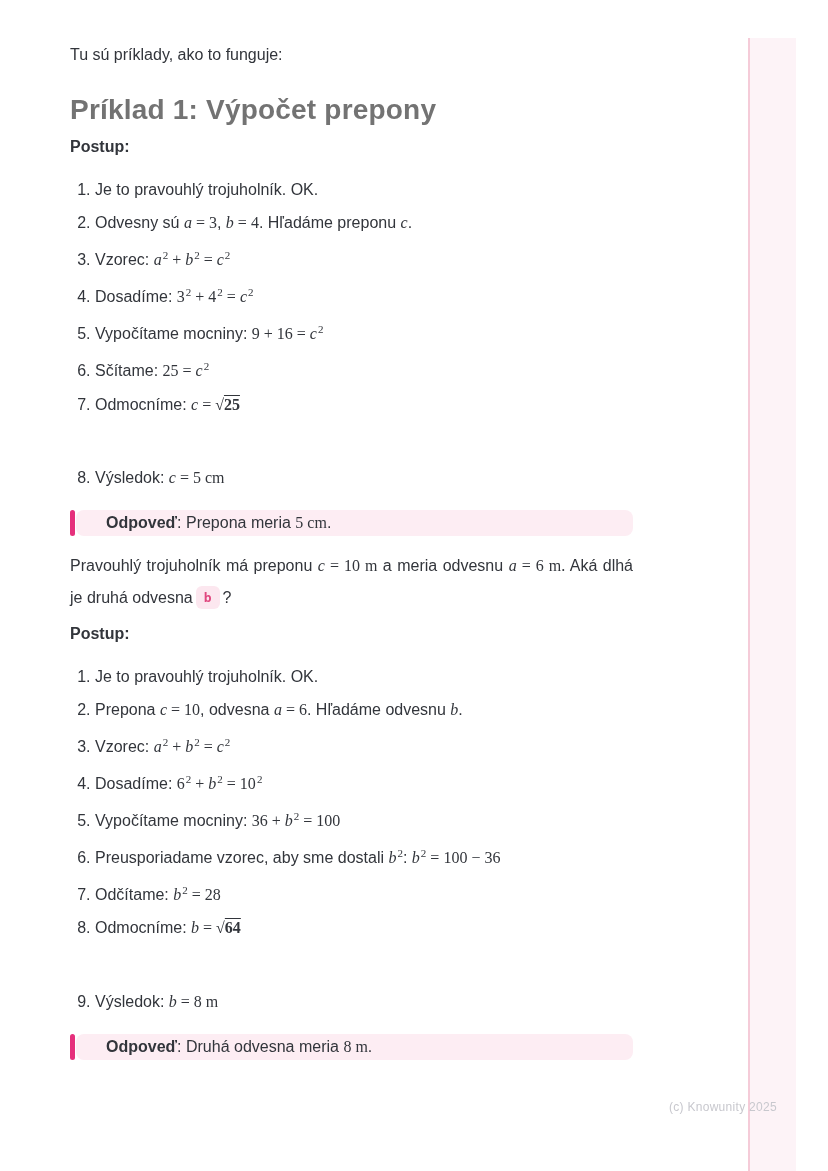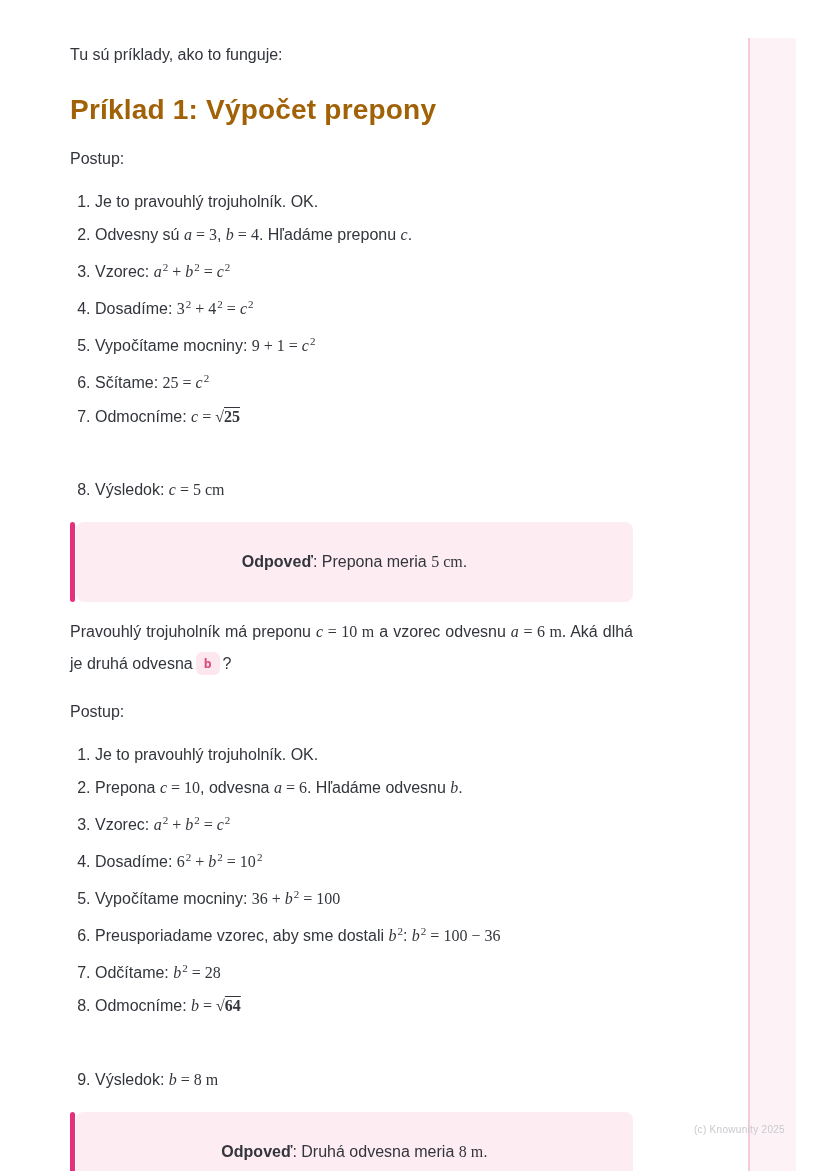--- a/index.html
+++ b/index.html
@@ -22,33 +22,33 @@
     background: #f5cbd8; pointer-events: none;
   }
 
   .content { position: absolute; left: 70px; top: 0; width: 563px; }
 
   .intro { margin: 0; padding-top: 43px; font-size: 16px; line-height: 1.5; }
 
   h2.example-title {
     margin: 26px 0 0 0;
     font-size: 28px; line-height: 34px; font-weight: 700;
-    color: #a16207;
+    color: #737373;
     letter-spacing: 0.2px;
   }
 
   p.problem {
     margin: 14px 0 0 0;
     font-size: 16px; line-height: 32px;
     text-align: justify;
   }
 
   p.steps-label {
-    margin: 20px 0 0 0;
-    font-size: 16px; line-height: 1.5; font-weight: 400;
+    margin: 8px 0 0 0;
+    font-size: 16px; line-height: 1.5; font-weight: 700;
   }
 
   ol.steps {
     margin: 18px 0 0 0;
     padding-left: 25px;
     font-size: 16px;
   }
   ol.steps li { line-height: 25.6px; margin-bottom: 7.5px; }
   ol.steps li:last-child { margin-bottom: 0; margin-top: 48px; }
 
@@ -72,29 +72,28 @@
   }
 
   .callout { display: flex; margin-top: 19px; }
   .callout-bar {
     width: 5px; border-radius: 3px; background: #e5307c; flex: none;
   }
   .callout-box {
     flex: 1; margin-left: 1px;
     background: #fdedf3;
     border-radius: 8px;
-    padding: 29px 30px;
-    text-align: center;
+    padding: 2px 30px;
   }
   .callout-box p { margin: 0; font-size: 16px; line-height: 22px; }
   .callout-box strong { font-weight: 700; }
 
   .watermark {
-    position: absolute; top: 1100px; right: 43px;
-    font-size: 10px; color: #c8c8ce; letter-spacing: 0.3px; margin-top: 24px;
+    position: absolute; top: 1100px; right: 51px;
+    font-size: 12px; color: #c8c8ce; letter-spacing: 0.3px;
   }
 </style>
 </head>
 <body>
 
 <div class="page">
 
   <div class="edge-wash"></div>
   <div class="edge-line"></div>
 
@@ -105,35 +104,35 @@
     <h2 class="example-title">Príklad 1: Výpočet prepony</h2>
 
 
     <p class="steps-label">Postup:</p>
 
     <ol class="steps">
         <li><span class="seg-text">Je to pravouhlý trojuholník. OK.</span></li>
         <li><span class="seg-text">Odvesny sú </span><span class="seg-var">a</span><span class="seg-math"> = 3</span><span class="seg-text">, </span><span class="seg-var">b</span><span class="seg-math"> = 4</span><span class="seg-text">. Hľadáme preponu </span><span class="seg-var">c</span><span class="seg-text">.</span></li>
         <li><span class="seg-text">Vzorec: </span><span class="seg-var">a</span><span class="seg-sup">2</span><span class="seg-math"> + </span><span class="seg-var">b</span><span class="seg-sup">2</span><span class="seg-math"> = </span><span class="seg-var">c</span><span class="seg-sup">2</span></li>
         <li><span class="seg-text">Dosadíme: </span><span class="seg-math">3</span><span class="seg-sup">2</span><span class="seg-math"> + 4</span><span class="seg-sup">2</span><span class="seg-math"> = </span><span class="seg-var">c</span><span class="seg-sup">2</span></li>
-        <li><span class="seg-text">Vypočítame mocniny: </span><span class="seg-math">9 + 1 = </span><span class="seg-var">c</span><span class="seg-sup">2</span></li>
+        <li><span class="seg-text">Vypočítame mocniny: </span><span class="seg-math">9 + 16 = </span><span class="seg-var">c</span><span class="seg-sup">2</span></li>
         <li><span class="seg-text">Sčítame: </span><span class="seg-math">25 = </span><span class="seg-var">c</span><span class="seg-sup">2</span></li>
         <li><span class="seg-text">Odmocníme: </span><span class="seg-var">c</span><span class="seg-math"> = </span><span class="seg-sqrt">√<span class="rad">25</span></span></li>
         <li><span class="seg-text">Výsledok: </span><span class="seg-var">c</span><span class="seg-math"> = 5 cm</span></li>
       </ol>
 
     <div class="callout">
       <div class="callout-bar"></div>
       <div class="callout-box">
         <p><strong>Odpoveď</strong><span><span class="seg-text">: Prepona meria </span><span class="seg-math">5 cm</span><span class="seg-text">.</span></span></p>
       </div>
     </div>
 
 
-    <p class="problem"><span class="seg-text">Pravouhlý trojuholník má preponu </span><span class="seg-var">c</span><span class="seg-math"> = 10 m</span><span class="seg-text"> a vzorec odvesnu </span><span class="seg-var">a</span><span class="seg-math"> = 6 m.</span><span class="seg-text"> Aká dlhá je druhá odvesna</span><span class="seg-badge">b</span><span class="seg-text">?</span></p>
+    <p class="problem"><span class="seg-text">Pravouhlý trojuholník má preponu </span><span class="seg-var">c</span><span class="seg-math"> = 10 m</span><span class="seg-text"> a meria odvesnu </span><span class="seg-var">a</span><span class="seg-math"> = 6 m.</span><span class="seg-text"> Aká dlhá je druhá odvesna</span><span class="seg-badge">b</span><span class="seg-text">?</span></p>
 
     <p class="steps-label">Postup:</p>
 
     <ol class="steps">
         <li><span class="seg-text">Je to pravouhlý trojuholník. OK.</span></li>
         <li><span class="seg-text">Prepona </span><span class="seg-var">c</span><span class="seg-math"> = 10</span><span class="seg-text">, odvesna </span><span class="seg-var">a</span><span class="seg-math"> = 6</span><span class="seg-text">. Hľadáme odvesnu </span><span class="seg-var">b</span><span class="seg-text">.</span></li>
         <li><span class="seg-text">Vzorec: </span><span class="seg-var">a</span><span class="seg-sup">2</span><span class="seg-math"> + </span><span class="seg-var">b</span><span class="seg-sup">2</span><span class="seg-math"> = </span><span class="seg-var">c</span><span class="seg-sup">2</span></li>
         <li><span class="seg-text">Dosadíme: </span><span class="seg-math">6</span><span class="seg-sup">2</span><span class="seg-math"> + </span><span class="seg-var">b</span><span class="seg-sup">2</span><span class="seg-math"> = 10</span><span class="seg-sup">2</span></li>
         <li><span class="seg-text">Vypočítame mocniny: </span><span class="seg-math">36 + </span><span class="seg-var">b</span><span class="seg-sup">2</span><span class="seg-math"> = 100</span></li>
         <li><span class="seg-text">Preusporiadame vzorec, aby sme dostali </span><span class="seg-var">b</span><span class="seg-sup">2</span><span class="seg-text">: </span><span class="seg-var">b</span><span class="seg-sup">2</span><span class="seg-math"> = 100 − 36</span></li>

